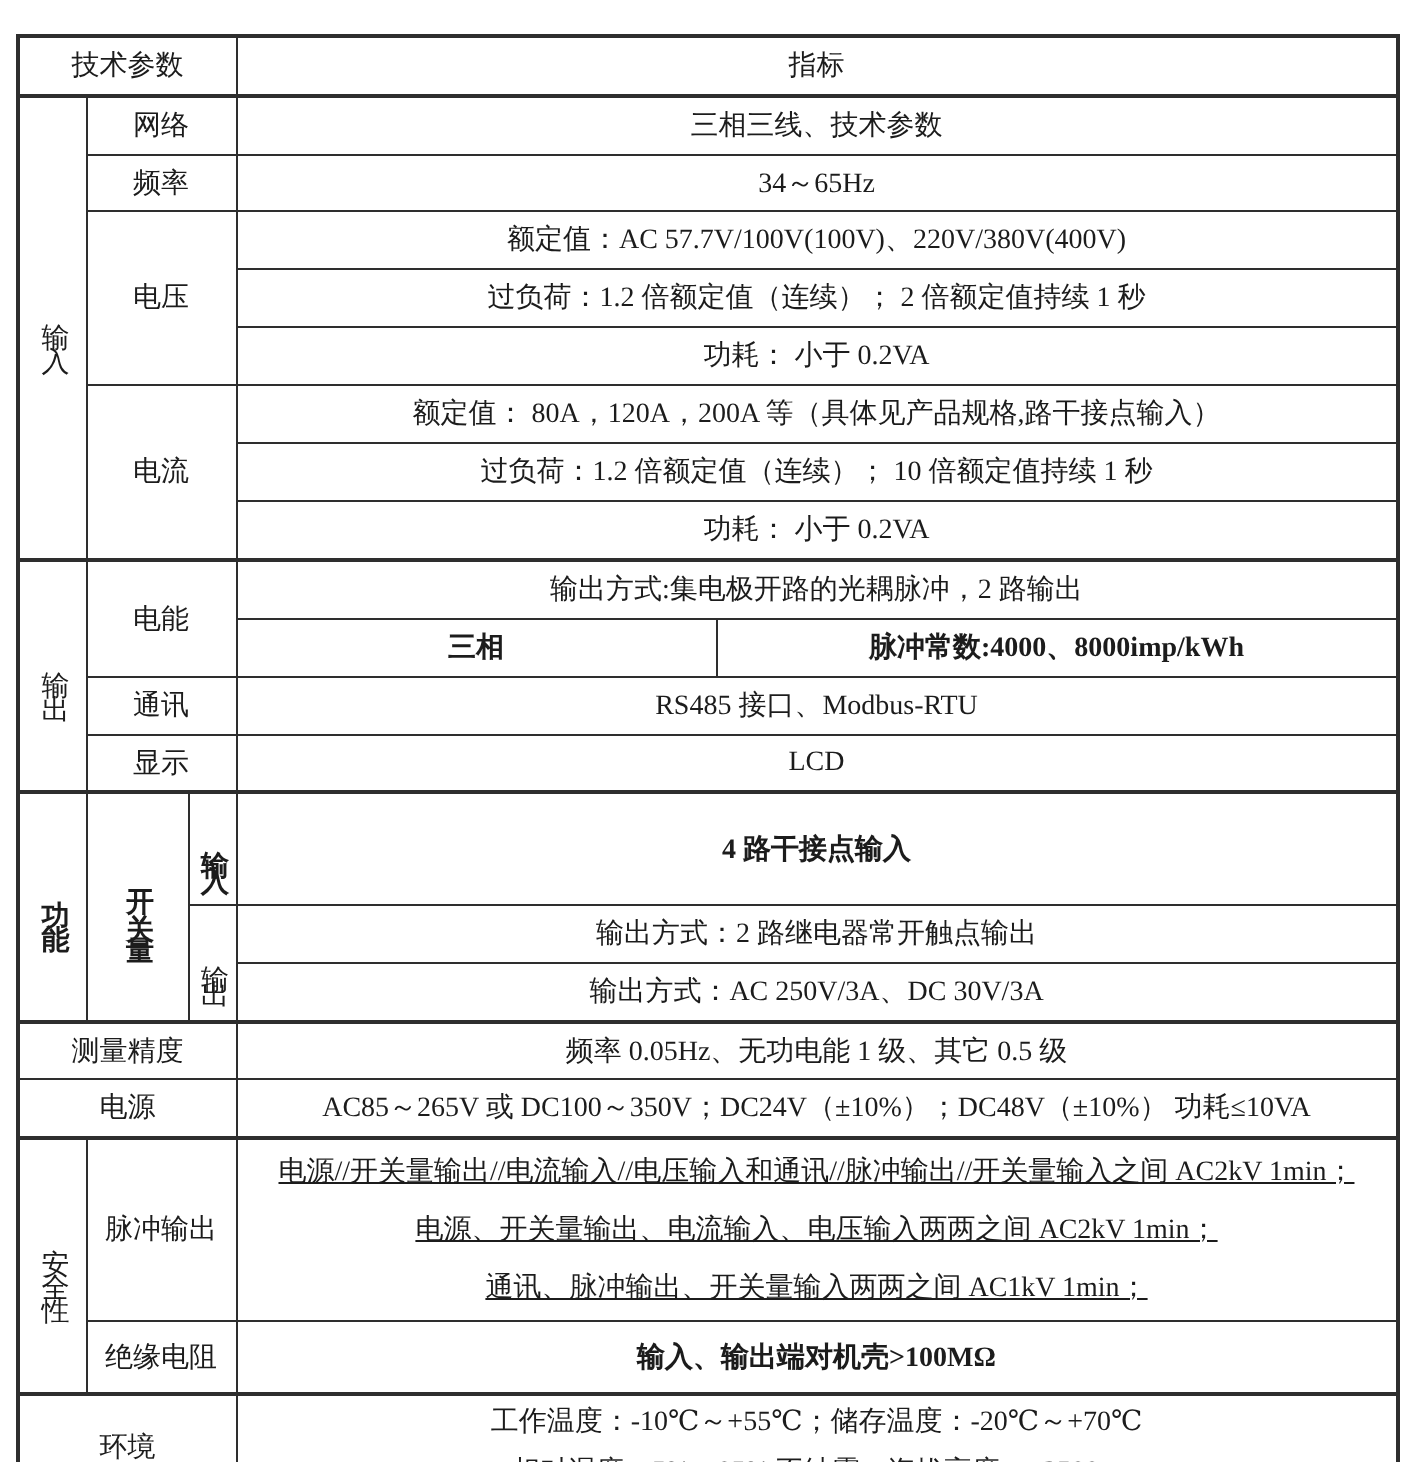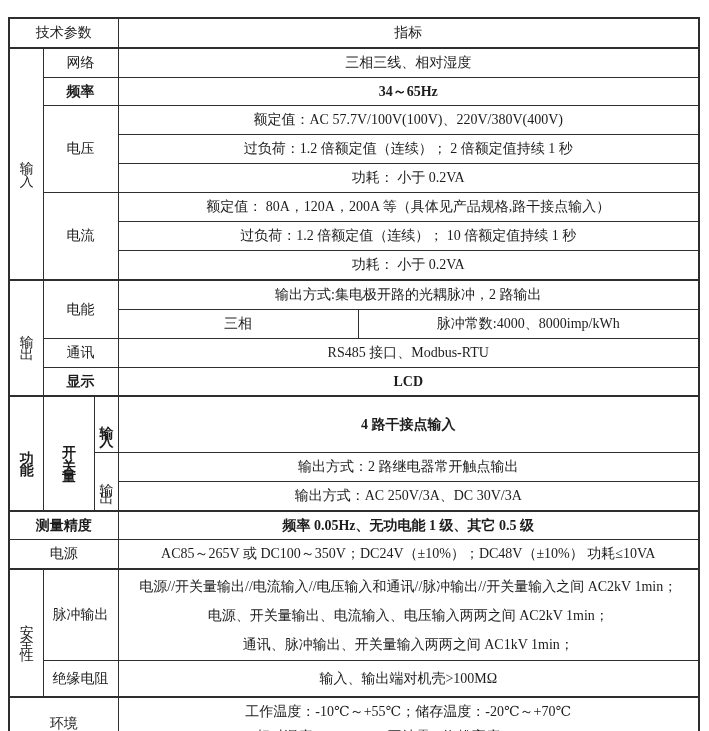--- a/index.html
+++ b/index.html
@@ -19,39 +19,39 @@
   }
   table.spec td{
     border:1px solid #2e2e2e;
     text-align:center;
     vertical-align:middle;
     padding:0 2px;
     overflow:hidden;
   }
   table.spec{border:2px solid #2e2e2e;}
   tr.thick-top > td{border-top-width:2px;}
-  td.left{text-align:left;padding-left:8px;}
+  td.left{text-align:left;padding-left:8px;font-weight:bold;}
   .vlabel{
     display:inline-block;
     writing-mode:vertical-lr;
     text-orientation:upright;
     letter-spacing:0.85em;
   }
   .vlabel-tight{
     display:inline-block;
     writing-mode:vertical-lr;
     text-orientation:upright;
     letter-spacing:0.55em;
   }
   td.multiline{padding:4px 2px 4px 8px;text-align:left;}
-  .ml-line{line-height:29px;white-space:nowrap;}
+  .ml-line{line-height:29px;white-space:nowrap;text-decoration:underline;}
   .env-line{line-height:25px;white-space:nowrap;}
   
   tr.h28>td{height:28px;}
-  tr.h27>td{height:27px;font-weight:bold;}
+  tr.h27>td{height:27px;}
   tr.h55>td{height:55px;font-weight:bold;}
   tr.h90>td{height:90px;}
   tr.h35>td{height:35px;}
   tr.h52>td{height:52px;}
 </style>
 </head>
 <body>
 
 <div class="page">
   <table class="spec">
@@ -65,21 +65,21 @@
 
     <tbody>
         <tr class="h28">
       <td colspan="3">技术参数</td>
       <td colspan="2">指标</td>
     </tr>
 
     <tr class="h28 thick-top">
       <td rowspan="8"><span class="vlabel">输入</span></td>
       <td colspan="2">网络</td>
-      <td colspan="2">三相三线、相对湿度</td>
+      <td colspan="2">三相三线、技术参数</td>
     </tr>
     <tr class="h27">
       <td colspan="2">频率</td>
       <td colspan="2">34～65Hz</td>
     </tr>
     <tr class="h28">
       <td colspan="2" rowspan="3">电压</td>
       <td colspan="2">额定值：AC 57.7V/100V(100V)、220V/380V(400V)</td>
     </tr>
     <tr class="h28">

